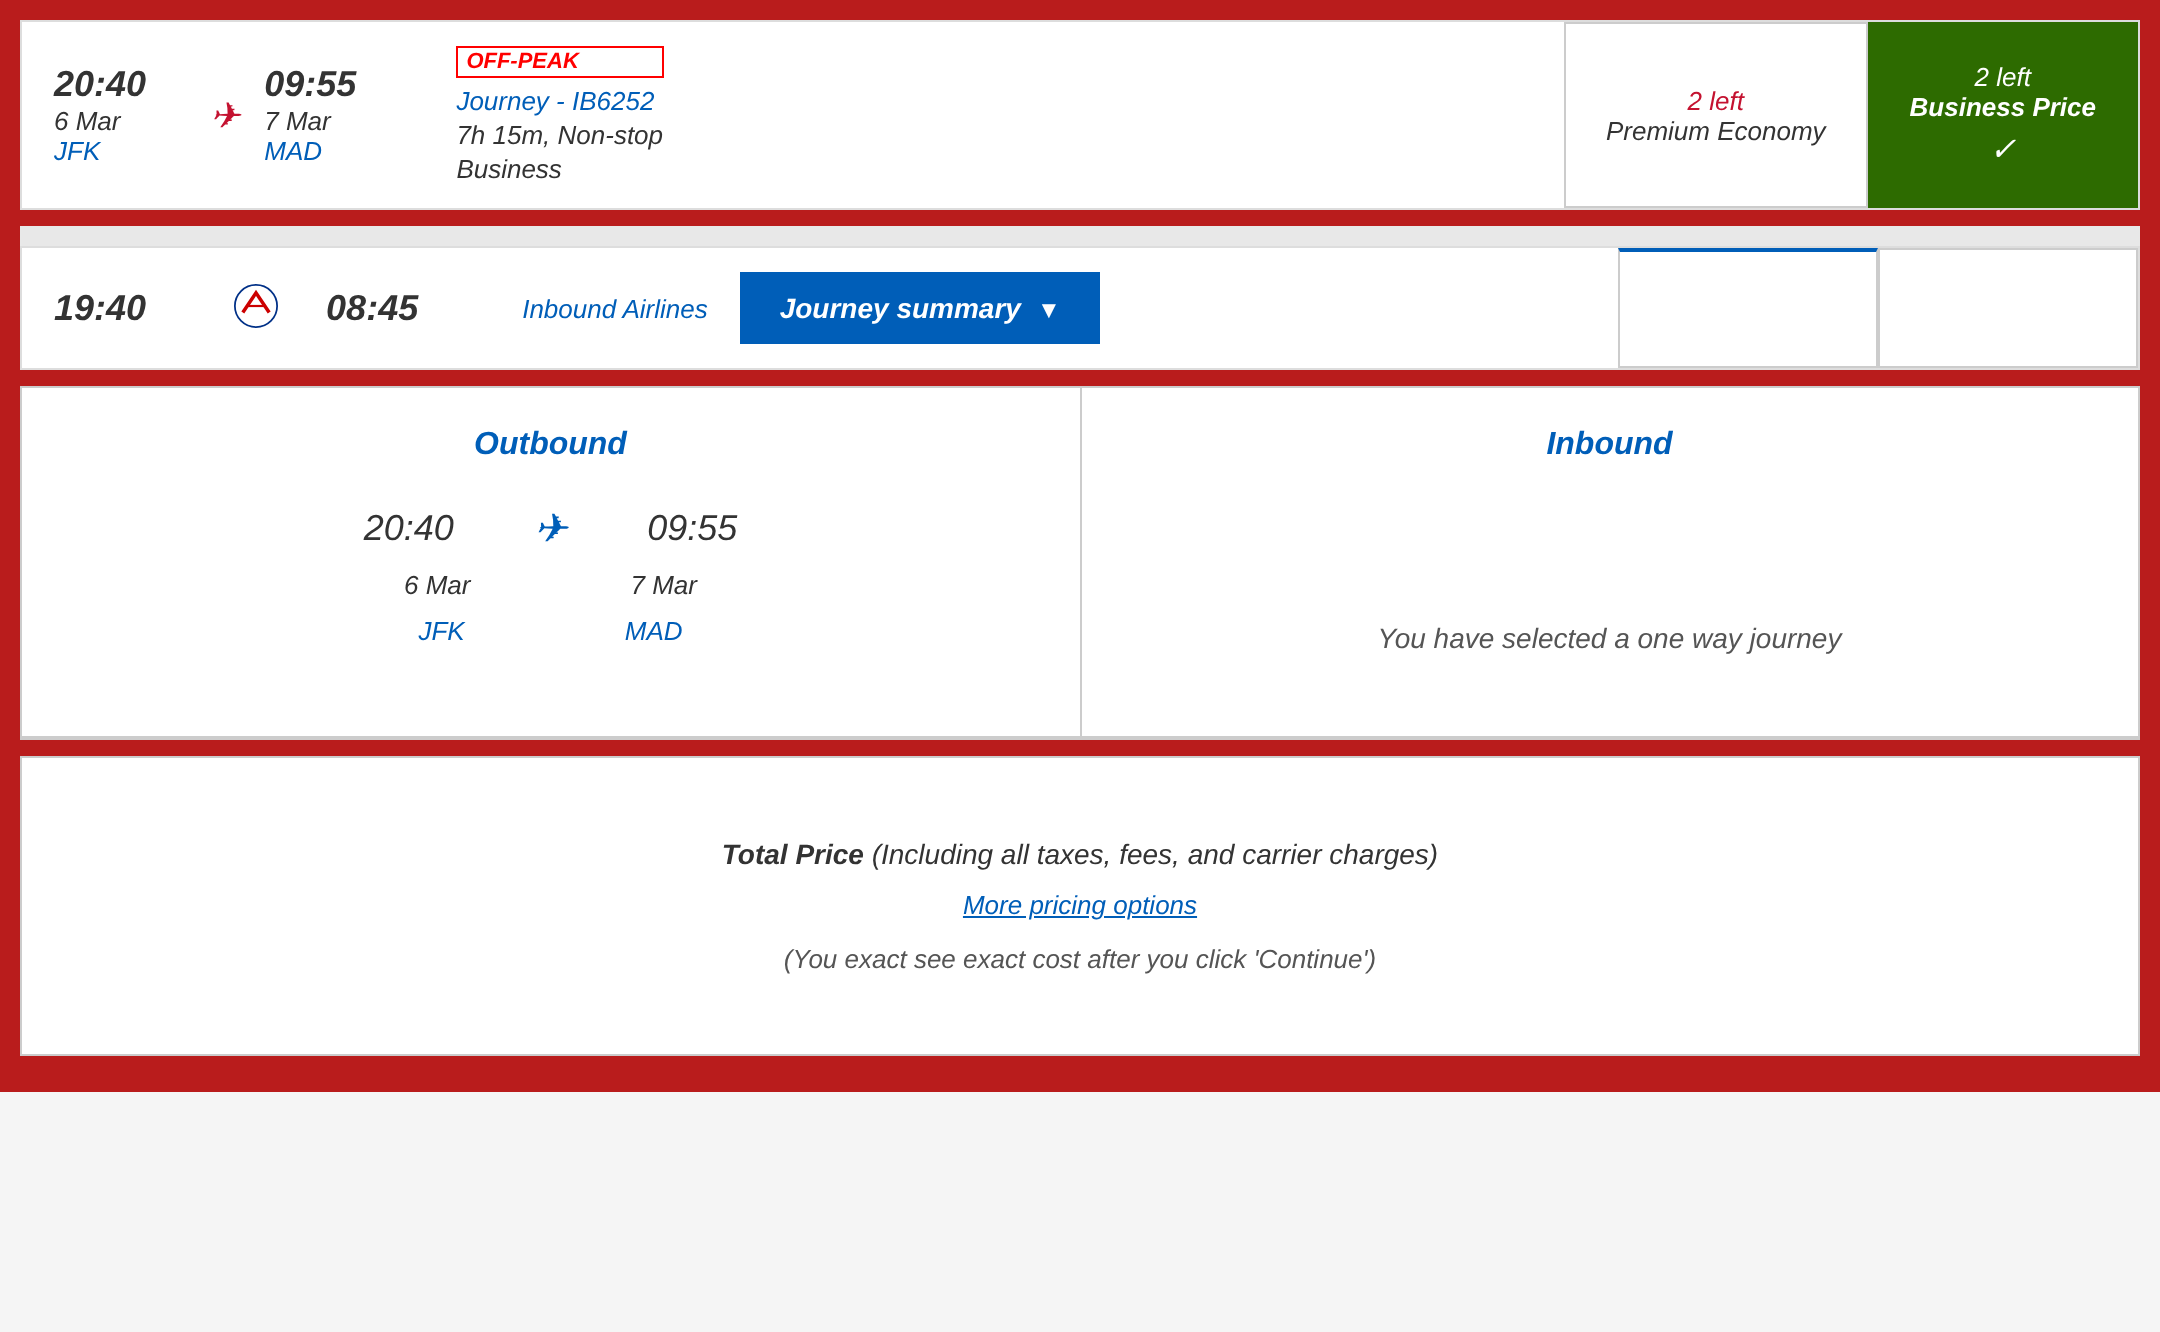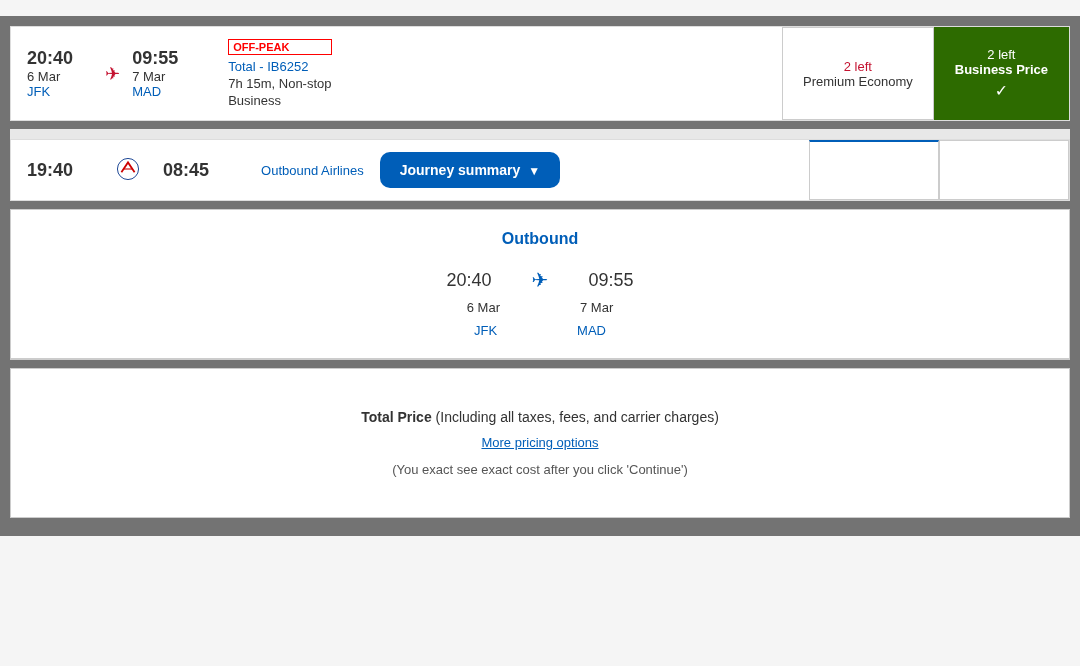--- a/index.html
+++ b/index.html
@@ -5,23 +5,24 @@
     * { box-sizing: border-box; margin: 0; padding: 0; }
     body {
       font-family: Arial, sans-serif;
       background: #f5f5f5;
       font-size: 14px;
       color: #333;
     }
 
     .page-wrapper {
       max-width: 1080px;
-      margin: 16px auto;
-      background: #737373;
+      margin: 0 auto;
+      background: #b91c1c;
       padding: 10px;
+      font-style: italic;
     }
 
     
     .flight-card {
       background: #fff;
       border: 1px solid #ddd;
       display: flex;
       align-items: stretch;
       margin-bottom: 8px;
     }
@@ -177,21 +178,20 @@
     .journey-summary-tab {
       background: #005eb8;
       color: #fff;
       display: flex;
       align-items: flex-end;
       padding: 10px 20px;
       font-size: 14px;
       font-weight: bold;
       cursor: pointer;
       flex: 0 0 auto;
-      border-radius: 10px;
     }
 
     .journey-summary-tab .chevron {
       margin-left: 8px;
       font-size: 12px;
     }
 
     .cabin-placeholders {
       display: flex;
       margin-left: auto;
@@ -351,21 +351,21 @@
       </div>
 
       <div class="arrival-times">
         <span class="time-depart">09:55</span>
         <span class="date-depart">7 Mar</span>
         <a class="airport-link" href="#">MAD</a>
       </div>
 
       <div class="flight-details" style="margin-left: 30px;">
         <span class="off-peak-badge">OFF-PEAK</span>
-        <a class="airline-name-link" href="#">Total - IB6252</a>
+        <a class="airline-name-link" href="#">Journey - IB6252</a>
         <span class="flight-duration">7h 15m, Non-stop</span>
         <span class="flight-class">Business</span>
       </div>
     </div>
 
     <div class="cabin-options">
       <div class="cabin-option">
         <span class="cabin-seats">2 left</span>
         <span class="cabin-label">Premium Economy</span>
       </div>
@@ -391,21 +391,21 @@
           <circle cx="50" cy="50" r="48" fill="none" stroke="#003087" stroke-width="4"></circle>
           <path d="M20 65 L50 20 L80 65" fill="none" stroke="#CC0000" stroke-width="8"></path>
           <line x1="30" y1="50" x2="70" y2="50" stroke="#CC0000" stroke-width="5"></line>
         </svg>
       </div>
 
       <div class="flight-times">
         <span class="time-depart">08:45</span>
       </div>
 
-      <a class="airline-name-link" style="margin-left: 20px;" href="#">Outbound Airlines</a>
+      <a class="airline-name-link" style="margin-left: 20px;" href="#">Inbound Airlines</a>
     </div>
 
     <div class="journey-summary-tab">
       <span>Journey summary</span>
       <span class="chevron">▼</span>
     </div>
 
     <div class="cabin-placeholders">
       <div class="cabin-placeholder" style="border-top: 2px solid #005eb8;"></div>
       <div class="cabin-placeholder"></div>
@@ -425,20 +425,24 @@
         <div class="journey-dates">
           <span class="j-date">6 Mar</span>
           <span class="j-date">7 Mar</span>
         </div>
         <div class="journey-airports">
           <a class="j-airport" href="#">JFK</a>
           <a class="j-airport" href="#">MAD</a>
         </div>
       </div>
 
+      <div class="journey-col">
+        <div class="journey-col-title">Inbound</div>
+        <div class="inbound-message">You have selected a one way journey</div>
+      </div>
 
     </div>
   </div>
 
   <div class="price-panel">
     <div class="price-label">
       <strong>Total Price</strong><span> (Including all taxes, fees, and carrier charges)</span>
     </div>
     <a class="more-pricing-link" href="#">More pricing options</a>
     <div class="exact-cost-note">(You exact see exact cost after you click 'Continue')</div>

